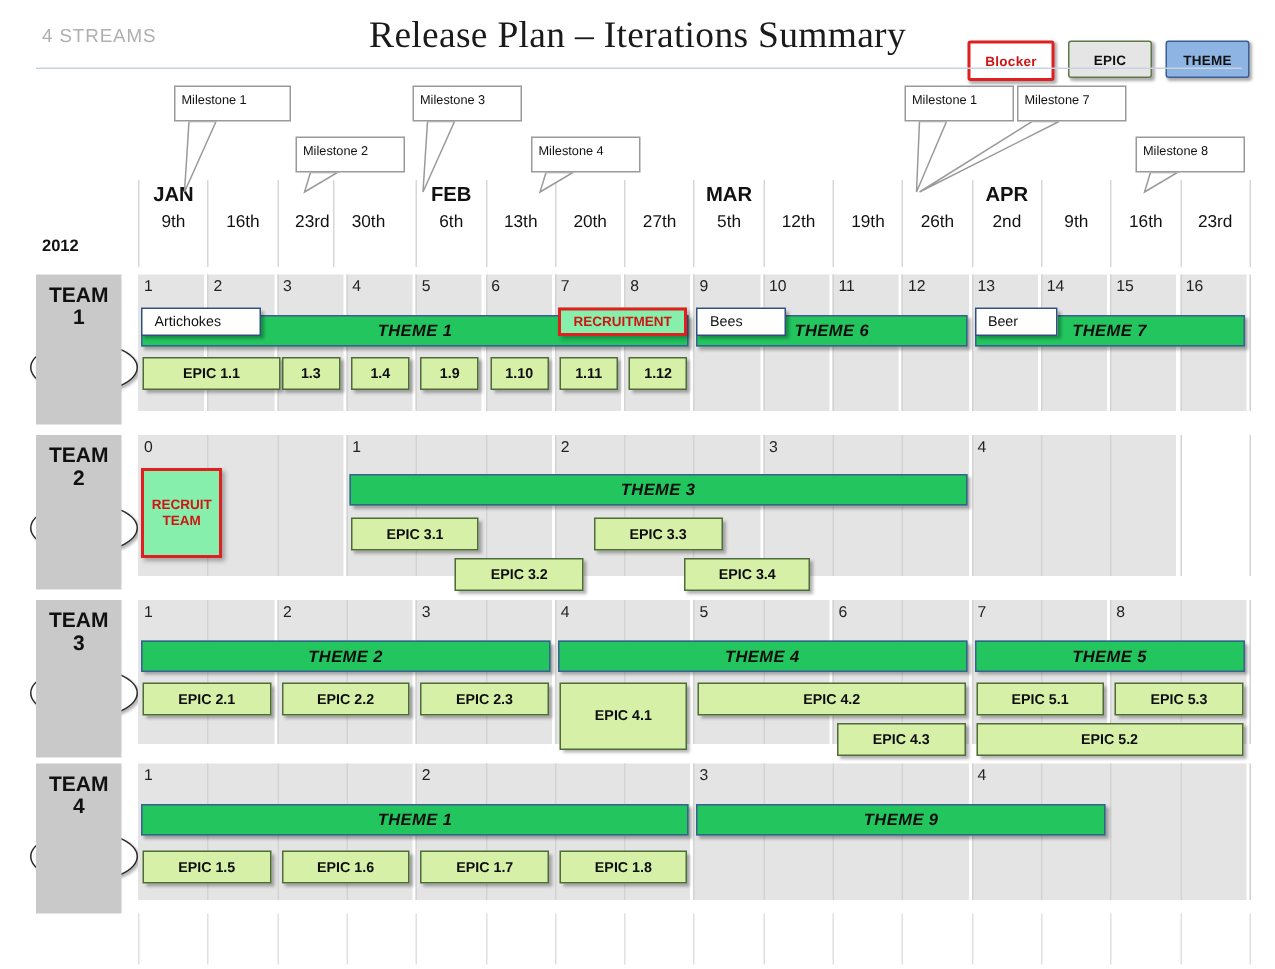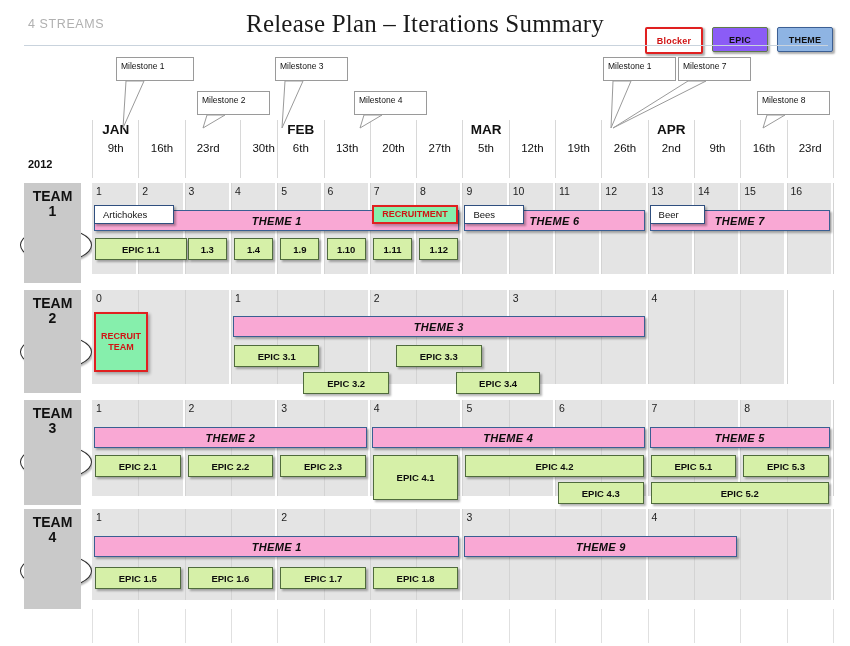--- a/index.html
+++ b/index.html
@@ -28,21 +28,21 @@
     letter-spacing:.2px;
   }
   .legend{position:absolute;right:17px;top:27px;display:flex;gap:9px;}
   .legend-chip{
     width:54px;height:23px;border-radius:2px;
     display:flex;align-items:center;justify-content:center;
     font-size:9px;font-weight:bold;letter-spacing:.2px;
     box-shadow:1.5px 1.5px 2px rgba(0,0,0,.32);
   }
   .chip-blocker{background:#ffffff;border:2px solid #e02020;color:#d01414;}
-  .chip-epic{background:#8b5cf6;border:1px solid #5f7a4a;color:#101010;}
+  .chip-epic{background:#e5e5e5;border:1px solid #5f7a4a;color:#101010;}
   .chip-theme{background:#8eb4e3;border:1px solid #3c5f93;color:#101010;}
 
   .header-rule{
     position:absolute;left:24px;top:45px;width:804px;height:1px;
     background:#c9d3dd;
   }
 
   
   .callout{
     position:absolute;
@@ -102,21 +102,21 @@
   }
   .iter-num{
     position:absolute;left:4px;top:2px;
     font-size:10.5px;color:#222;
   }
   .weekline{position:absolute;top:0;width:1px;background:#d3d3d3;}
 
   
   .theme-bar{
     position:absolute;height:21px;
-    background:#f9a8d4;border:1px solid #3a5f92;
+    background:#22c55e;border:1px solid #3a5f92;
     box-shadow:2px 2px 2px rgba(0,0,0,.3);
     display:flex;align-items:center;justify-content:center;
     font-size:11px;font-style:italic;font-weight:bold;color:#0d0d0d;
     box-sizing:border-box;letter-spacing:.3px;
     z-index:3;
   }
   .epic-bar{
     position:absolute;height:22px;
     background:#d6f0a8;border:1px solid #4f6b3c;
     box-shadow:2px 2px 2px rgba(0,0,0,.3);
@@ -206,21 +206,21 @@
       <div class="tl-col" style="left: 92px; width: 46.3px;">
         <div class="tl-month">JAN</div>
         <div class="tl-day">9th</div>
       </div>
       <div class="tl-col" style="left: 138.3px; width: 46.3px;">
         <div class="tl-day">16th</div>
       </div>
       <div class="tl-col" style="left: 184.6px; width: 46.3px;">
         <div class="tl-day">23rd</div>
       </div>
-      <div class="tl-col" style="left: 240px; width: 46.3px;">
+      <div class="tl-col" style="left: 222px; width: 46.3px;">
         <div class="tl-day">30th</div>
       </div>
       <div class="tl-col" style="left: 277.2px; width: 46.3px;">
         <div class="tl-month">FEB</div>
         <div class="tl-day">6th</div>
       </div>
       <div class="tl-col" style="left: 323.5px; width: 46.3px;">
         <div class="tl-day">13th</div>
       </div>
       <div class="tl-col" style="left: 369.8px; width: 46.3px;">

